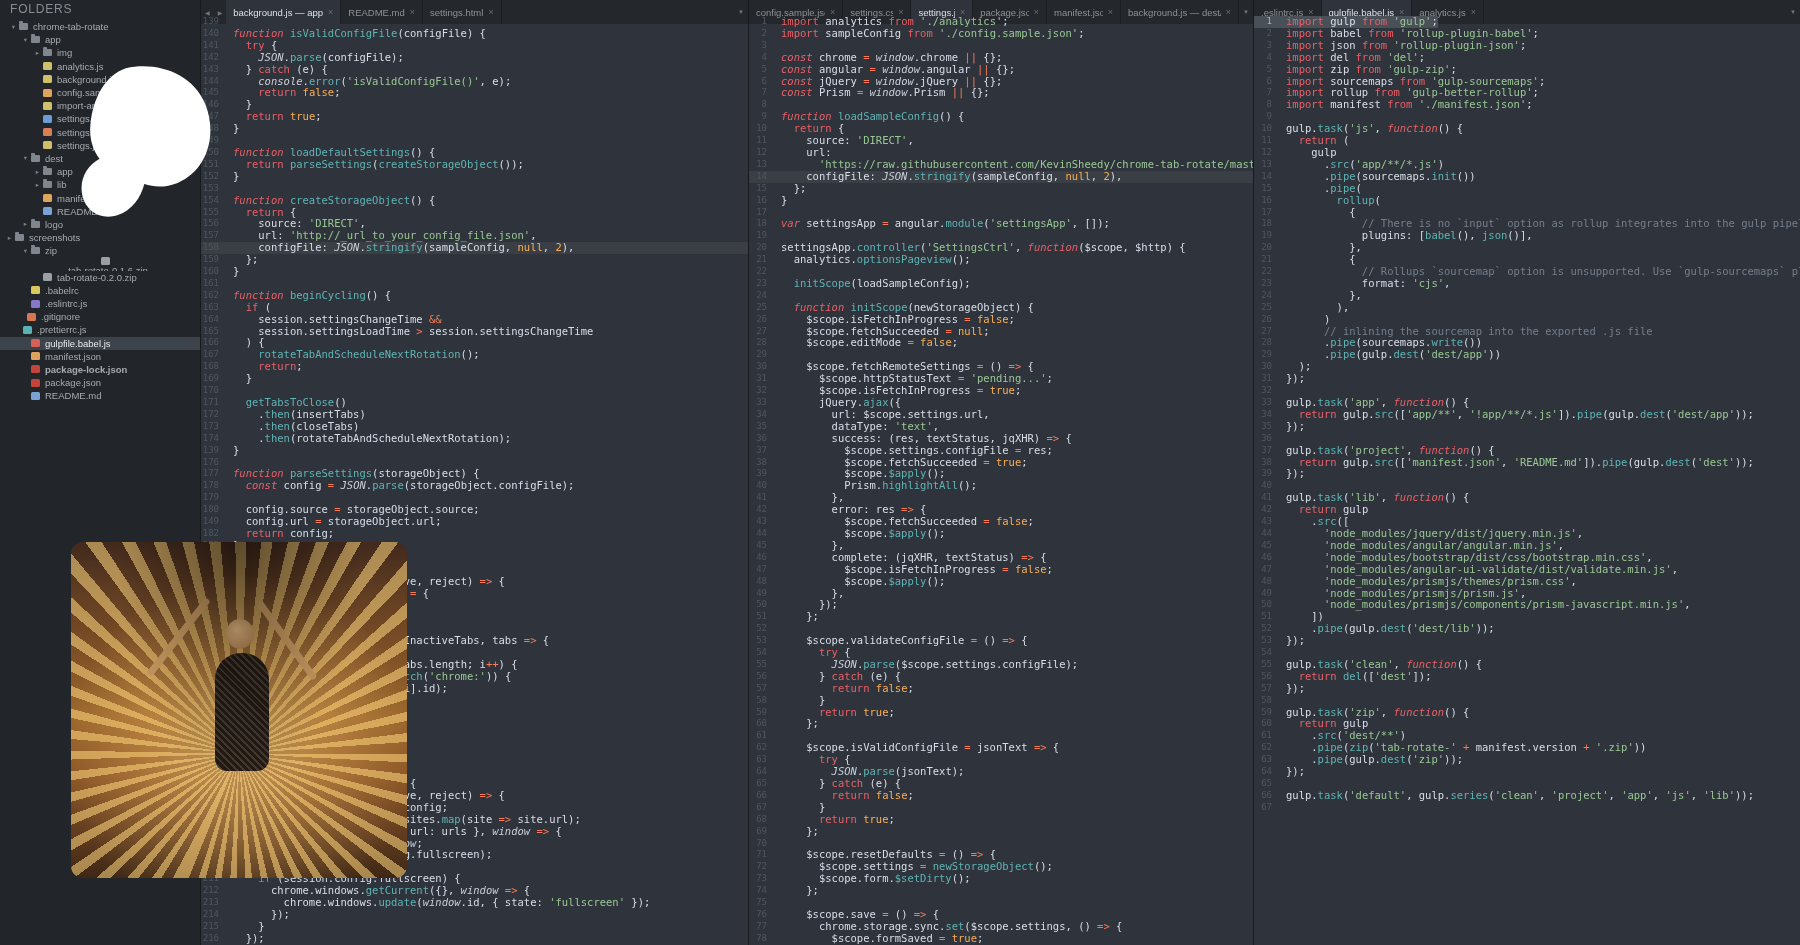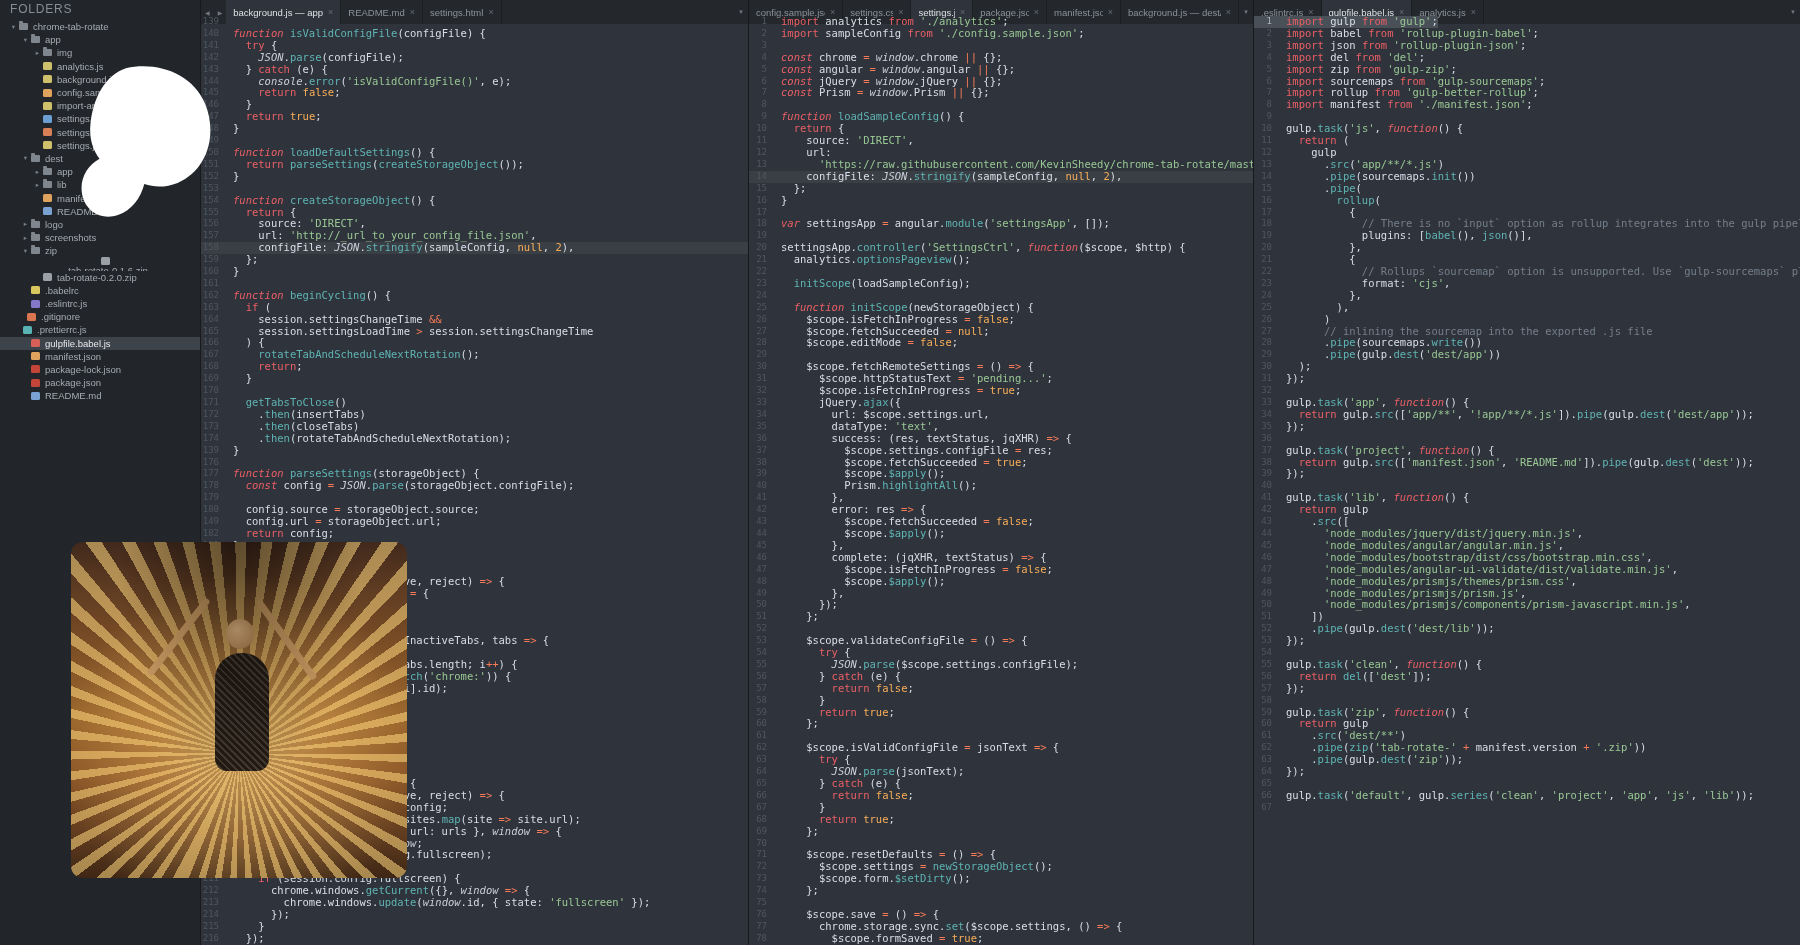--- a/index.html
+++ b/index.html
@@ -143,21 +143,21 @@
         <div class="tree-row" style="padding-left: 32px;">
           <span class="tw-arrow"></span>
           <span class="tw-icon ic-md"></span>
           <span class="tw-label">README.md</span>
         </div>
         <div class="tree-row" style="padding-left: 20px;">
           <span class="tw-arrow">▸</span>
           <span class="tw-icon folder"></span>
           <span class="tw-label">logo</span>
         </div>
-        <div class="tree-row" style="padding-left: 20px; align-items: center;">
+        <div class="tree-row" style="padding-left: 4px; align-items: center;">
           <span class="tw-arrow">▸</span>
           <span class="tw-icon folder"></span>
           <span class="tw-label">screenshots</span>
         </div>
         <div class="tree-row" style="padding-left: 20px;">
           <span class="tw-arrow">▾</span>
           <span class="tw-icon folder"></span>
           <span class="tw-label">zip</span>
         </div>
         <div class="tree-row" style="padding-left: 16px; flex-direction: column;">
@@ -193,21 +193,21 @@
         <div class="tree-row selected" style="padding-left: 20px;">
           <span class="tw-arrow"></span>
           <span class="tw-icon ic-gulp"></span>
           <span class="tw-label">gulpfile.babel.js</span>
         </div>
         <div class="tree-row" style="padding-left: 20px;">
           <span class="tw-arrow"></span>
           <span class="tw-icon ic-json"></span>
           <span class="tw-label">manifest.json</span>
         </div>
-        <div class="tree-row" style="padding-left: 20px;">
+        <div class="tree-row" style="padding-left: 20px; font-weight: bold;">
           <span class="tw-arrow"></span>
           <span class="tw-icon ic-npm"></span>
           <span class="tw-label">package-lock.json</span>
         </div>
         <div class="tree-row" style="padding-left: 20px;">
           <span class="tw-arrow"></span>
           <span class="tw-icon ic-npm"></span>
           <span class="tw-label">package.json</span>
         </div>
         <div class="tree-row" style="padding-left: 20px;">

